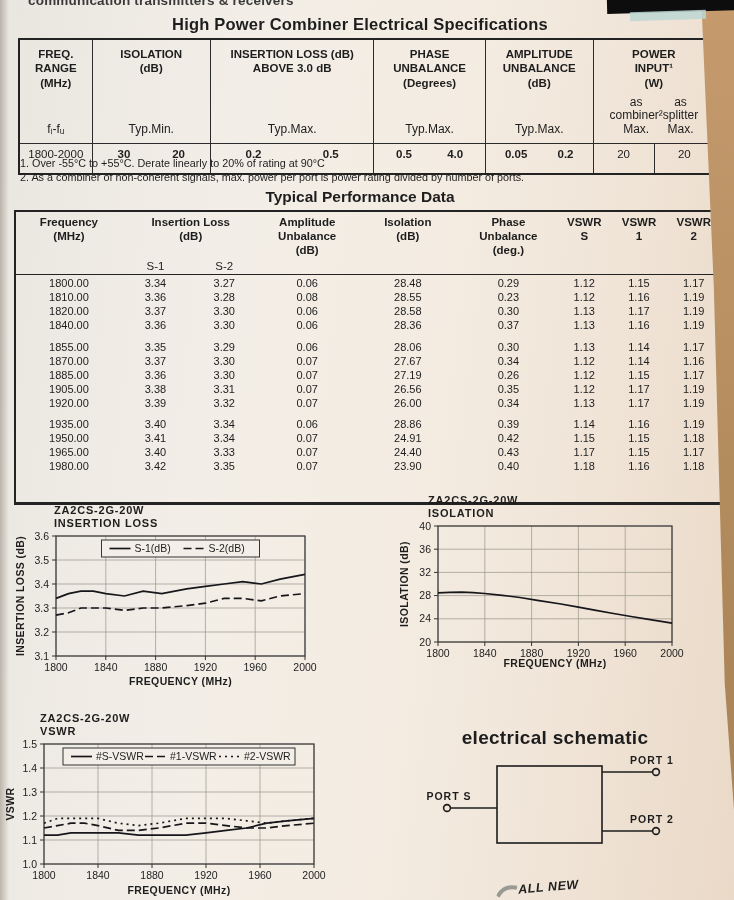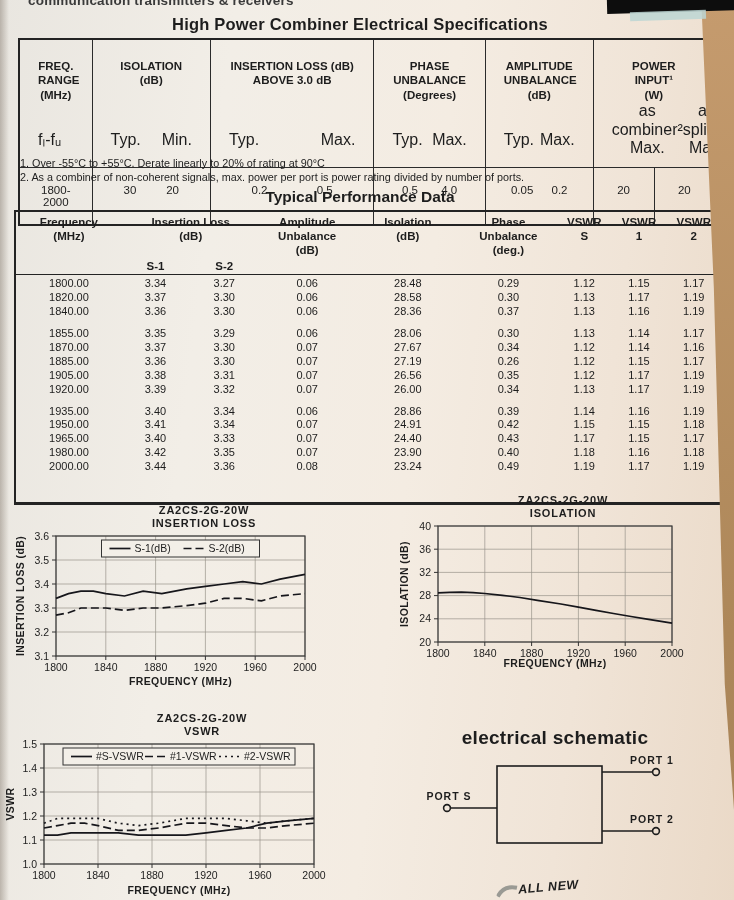--- a/index.html
+++ b/index.html
@@ -17,41 +17,41 @@
          background:linear-gradient(to bottom,#c59b6e,#ad8759 70%,#a8845a);
          clip-path:polygon(100% 0,22% 0,52% 32%,78% 76%,100% 90%);}
   
   .top-partial{position:absolute;left:28px;top:-7px;font-size:13.5px;font-weight:600;color:#3a3a3a;letter-spacing:.2px;}
   
   .spec-title{position:absolute;left:0;top:15px;width:720px;text-align:center;font-size:16.5px;font-weight:bold;letter-spacing:.2px;}
   .perf-title{position:absolute;left:0;top:188px;width:720px;text-align:center;font-size:15.5px;font-weight:bold;}
   .preline{white-space:pre-line;}
   
   table.spec{position:absolute;left:18px;top:38px;width:698px;border-collapse:collapse;table-layout:fixed;}
-  table.spec td{border:1px solid #2b2b2b;padding:16px;vertical-align:top;margin-left:24px;}
+  table.spec td{border:1px solid #2b2b2b;padding:4px;vertical-align:top;margin-left:24px;}
   table.spec{border:2px solid #232323;}
   .hcell{display:flex;flex-direction:column;justify-content:space-between;height:90px;padding:3px 2px 2px;}
   .hlabel{font-size:11.5px;font-weight:bold;text-align:center;line-height:1.25;}
-  .hsub{display:flex;justify-content:space-between;font-size:16px;text-align:center;line-height:1.15;}
+  .hsub{display:flex;justify-content:center;font-size:12px;text-align:center;line-height:1.15;}
   .vrow td{height:21px;vertical-align:middle;}
-  .vpair{display:flex;justify-content:space-around;font-size:11.5px;}
+  .vpair{display:flex;justify-content:space-around;font-size:11.5px;font-weight:bold;}
   .vone{text-align:center;font-size:11.5px;}
   
   .footnotes{position:absolute;left:20px;top:156px;font-size:10.8px;line-height:1.3;}
   
   .perf-wrap{position:absolute;left:14px;top:210px;width:706px;height:290px;border:2px solid #232323;border-bottom-width:3px;}
   .perf-line{position:absolute;left:0;right:0;top:62px;border-top:1.4px solid #232323;}
   table.perf{width:100%;border-collapse:collapse;table-layout:fixed;}
   table.perf th{font-size:11.5px;font-weight:bold;vertical-align:top;padding-top:4px;line-height:1.2;}
   table.perf td{font-size:11px;text-align:center;line-height:13.9px;padding:0;}
-  table.perf .sub{font-size:11.5px;font-weight:bold;padding:2px 0 3px;}
+  table.perf .sub{font-size:11.5px;font-weight:normal;padding:2px 0 3px;}
   table.perf tr.gap td{height:8px;}
   
   .chart{position:absolute;}
-  .ctitle{text-align:center;font-size:11px;font-weight:bold;letter-spacing:.8px;line-height:13px;}
+  .ctitle{text-align:left;font-size:11px;font-weight:bold;letter-spacing:.8px;line-height:13px;}
   .chart-svg text{font-family:"Liberation Sans",sans-serif;}
   .chart-svg .tick{font-size:10.5px;fill:#1d1d1d;}
   .chart-svg .axlabel{font-size:10.5px;fill:#1d1d1d;letter-spacing:.4px;font-weight:600;}
   .c1{left:14px;top:504px;width:340px;}
   .c2{left:398px;top:494px;width:300px;}
   .c3{left:4px;top:712px;width:360px;}
   .c1 .ctitle{padding-left:40px;}
   .c2 .ctitle{padding-left:30px;}
   .c3 .ctitle{padding-left:36px;}
   
@@ -245,20 +245,31 @@
               <td>3.34</td>
               <td>3.27</td>
               <td>0.06</td>
               <td>28.48</td>
               <td>0.29</td>
               <td>1.12</td>
               <td>1.15</td>
               <td>1.17</td>
             </tr>
             <tr>
+              <td>1810.00</td>
+              <td>3.36</td>
+              <td>3.28</td>
+              <td>0.08</td>
+              <td>28.55</td>
+              <td>0.23</td>
+              <td>1.12</td>
+              <td>1.16</td>
+              <td>1.19</td>
+            </tr>
+            <tr>
               <td>1820.00</td>
               <td>3.37</td>
               <td>3.30</td>
               <td>0.06</td>
               <td>28.58</td>
               <td>0.30</td>
               <td>1.13</td>
               <td>1.17</td>
               <td>1.19</td>
             </tr>
@@ -370,31 +381,20 @@
             <tr>
               <td>1980.00</td>
               <td>3.42</td>
               <td>3.35</td>
               <td>0.07</td>
               <td>23.90</td>
               <td>0.40</td>
               <td>1.18</td>
               <td>1.16</td>
               <td>1.18</td>
-            </tr>
-            <tr>
-              <td>2000.00</td>
-              <td>3.44</td>
-              <td>3.36</td>
-              <td>0.08</td>
-              <td>23.24</td>
-              <td>0.49</td>
-              <td>1.19</td>
-              <td>1.17</td>
-              <td>1.19</td>
             </tr>
           </tbody>
       </table>
       <div class="perf-line"></div>
     </div>
 
     <div class="chart c1">
       <div class="ctitle">
         <div>ZA2CS-2G-20W</div>
         <div>INSERTION LOSS</div>

